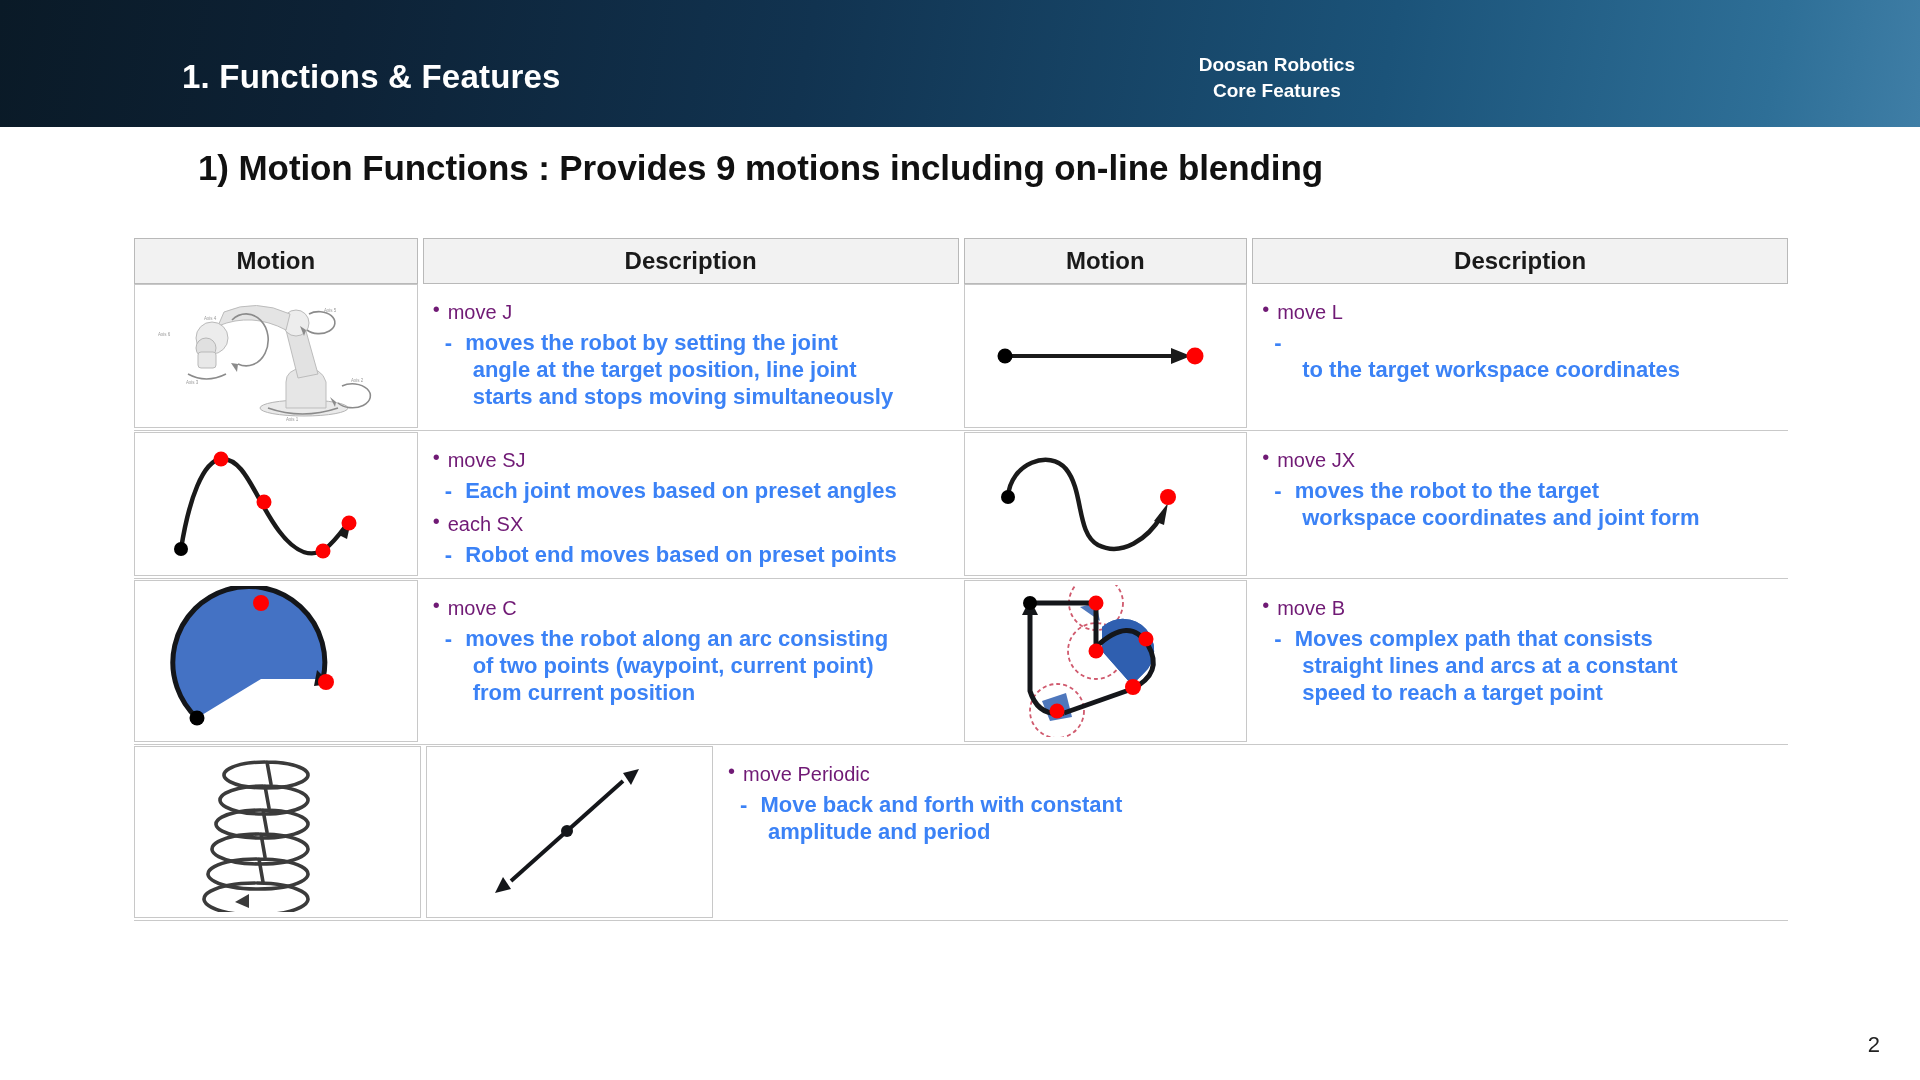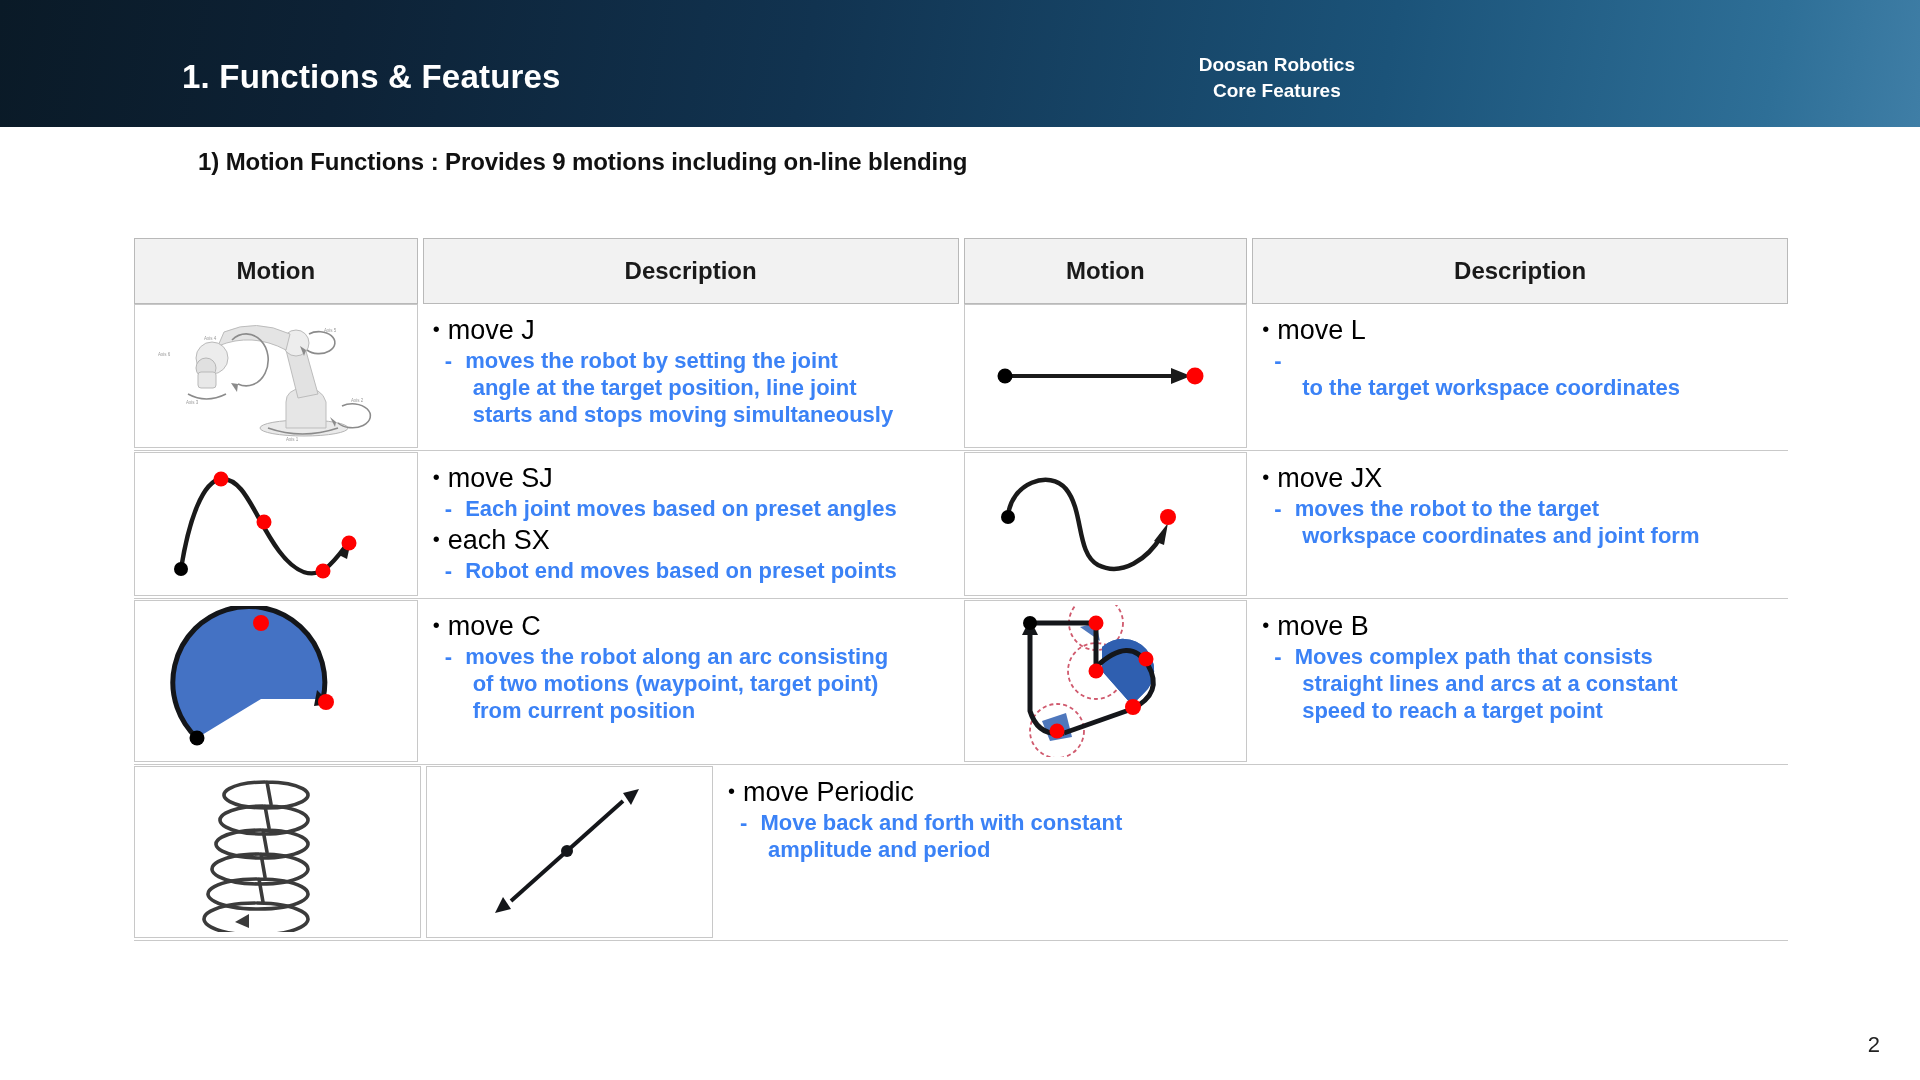--- a/index.html
+++ b/index.html
@@ -23,28 +23,28 @@
   }
   .header-brand {
     position: absolute; right: 565px; top: 52px;
     text-align: center; color: #ffffff;
     font-size: 19px; font-weight: bold; line-height: 26px;
   }
 
   
   .subtitle {
     position: absolute; left: 198px; top: 148px;
-    font-size: 24px; font-weight: bold; color: #111111;
+    font-size: 35px; font-weight: bold; color: #111111;
     letter-spacing: -0.1px;
   }
 
   
   .table { position: absolute; left: 134px; top: 238px; width: 1654px; }
 
-  .thead { display: flex; gap: 5px; height: 66px; border-radius: 13px; }
+  .thead { display: flex; gap: 5px; height: 46px; border-radius: 13px; }
   .th {
     background: #f2f2f2;
     border: 1px solid #b9b9b9;
     display: flex; align-items: center; justify-content: center;
     font-size: 24px; font-weight: bold; color: #1a1a1a;
   }
   .th.motion { width: 287px; }
   .th.desc   { width: 542px; }
 
   .row { display: flex; gap: 5px; position: relative; }
@@ -65,21 +65,21 @@
     width: 542px;
     padding: 8px 4px 4px 10px;
     background: #fff;
   }
   .r1 .cell-motion, .r1 .cell-desc { height: 144px; }
   .r2 .cell-motion, .r2 .cell-desc { height: 144px; }
   .r3 .cell-motion, .r3 .cell-desc { height: 162px; }
   .r4 .cell-motion, .r4 .cell-desc { height: 172px; }
 
   .m-title {
-    font-size: 27px; color: #000000; font-weight: normal;
+    font-size: 20px; color: #701a75; font-weight: normal;
     line-height: 34px; white-space: nowrap;
   }
   .m-title::before { content: "\2022"; font-size: 20px; margin-right: 8px; vertical-align: 3px; }
   .m-sub {
     font-size: 22px; color: #3b82f6; font-weight: bold;
     line-height: 27px; padding-left: 26px; text-indent: -14px;
   }
   .m-sub::before { content: "-"; margin-right: 7px; }
   .m-sub .cont { display: block; text-indent: 0; padding-left: 14px; }
 
@@ -236,21 +236,21 @@
           <polygon points="166,84 180,98 163,100" fill="#14161a"></polygon>
           <circle cx="46" cy="132" r="7.5" fill="#000000"></circle>
           <circle cx="110" cy="17" r="8" fill="#ff0000"></circle>
           <circle cx="175" cy="96" r="8" fill="#ff0000"></circle>
         </svg>
       </div>
       <div class="cell-desc">
         <div class="m-title">move C</div>
         <div class="m-sub">
           <span>moves the robot along an arc consisting</span>
-          <span class="cont">of two motions (waypoint, target point)</span>
+          <span class="cont">of two points (waypoint, current point)</span>
           <span class="cont">from current position</span>
         </div>
       </div>
 
       <div class="cell-motion">
         <svg width="250" height="152" viewBox="0 0 250 152">
 
           <g fill="none" stroke="#d05a6e" stroke-width="1.8" stroke-dasharray="4 3">
             <circle cx="116" cy="18" r="27"></circle>
             <circle cx="116" cy="66" r="28"></circle>

